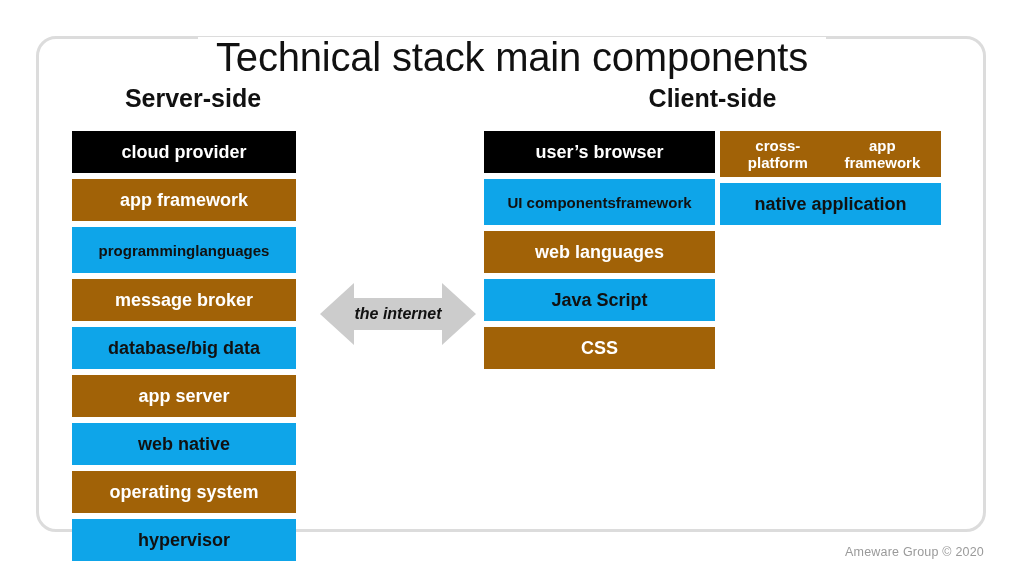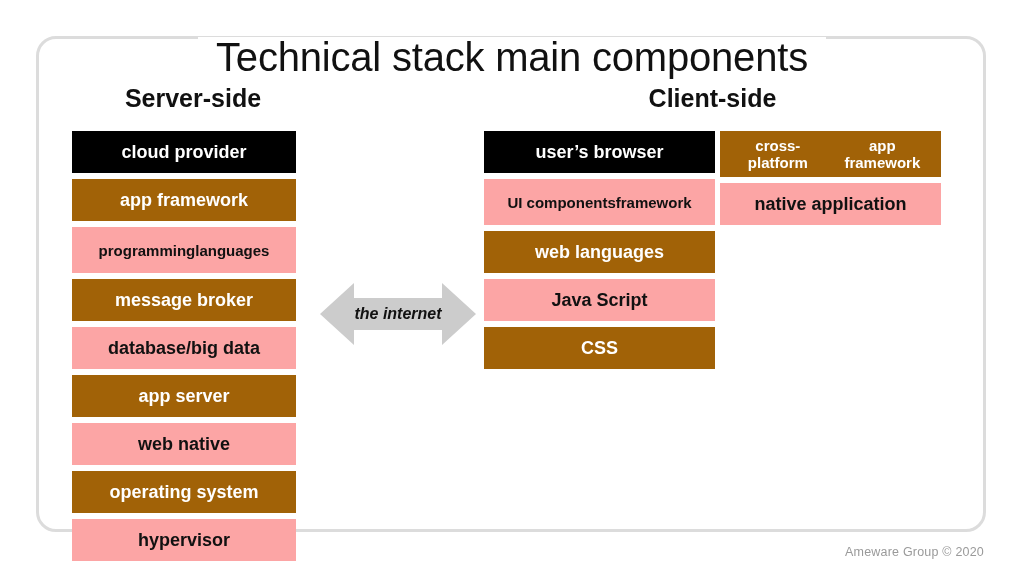--- a/index.html
+++ b/index.html
@@ -83,21 +83,21 @@
     padding: 0 6px;
     line-height: 20px;
   }
   .box.two-line {
     height: 46px;
     font-size: 15px;
     line-height: 17px;
   }
   .box.dark  { background: #000000; color: #ffffff; }
   .box.red   { background: #a16207; color: #ffffff; }
-  .box.gray  { background: #fca5a5; color: #111111; }
+  .box.gray  { background: #0ea5e9; color: #111111; }
 
   .box .line2 { display: block; }
 
   
   #internet-arrow {
     position: absolute;
     left: 320px;
     top: 283px;
     width: 156px;
     height: 62px;

